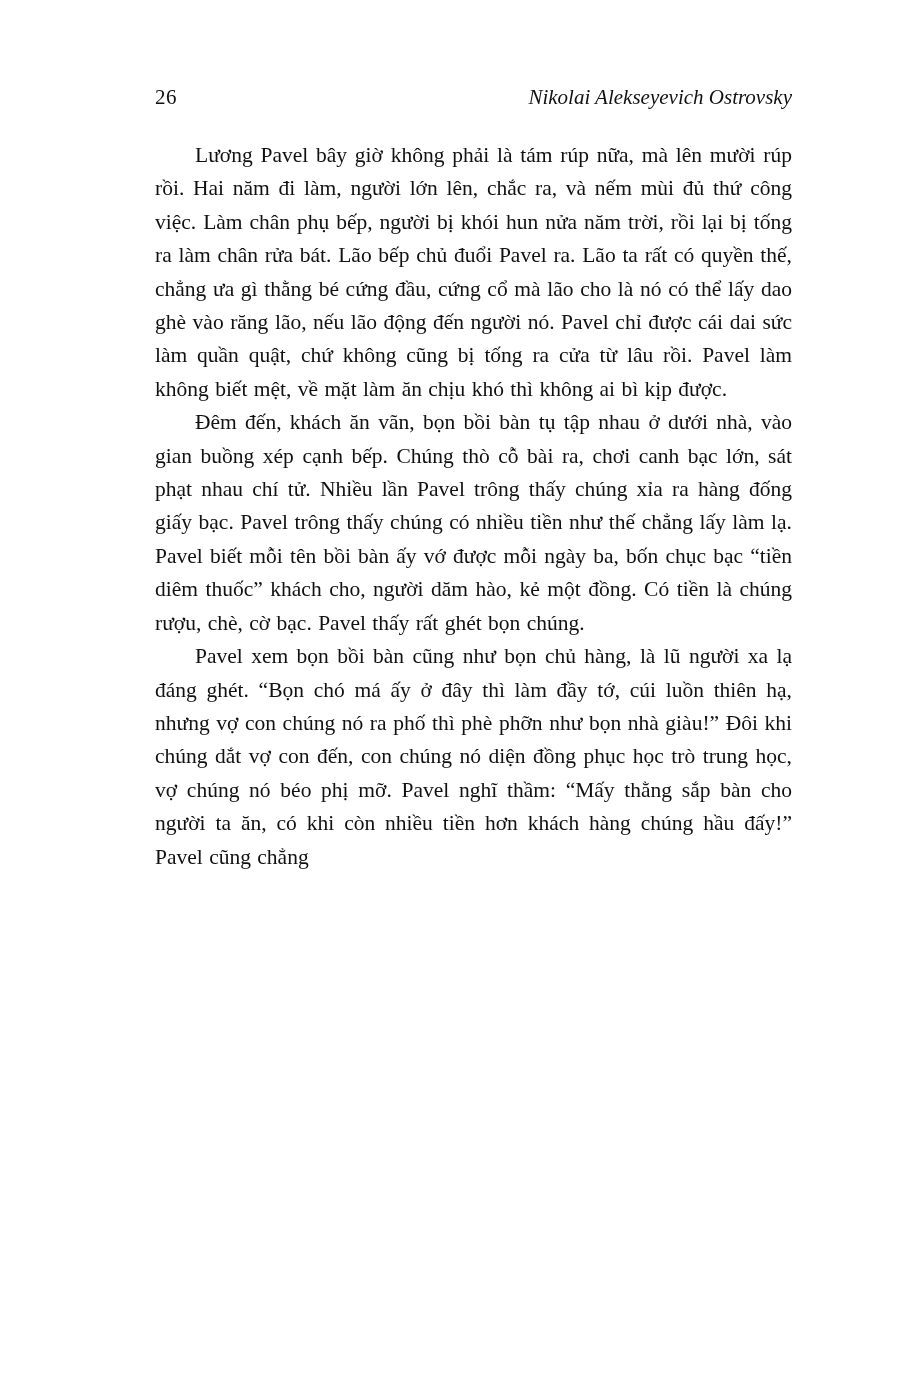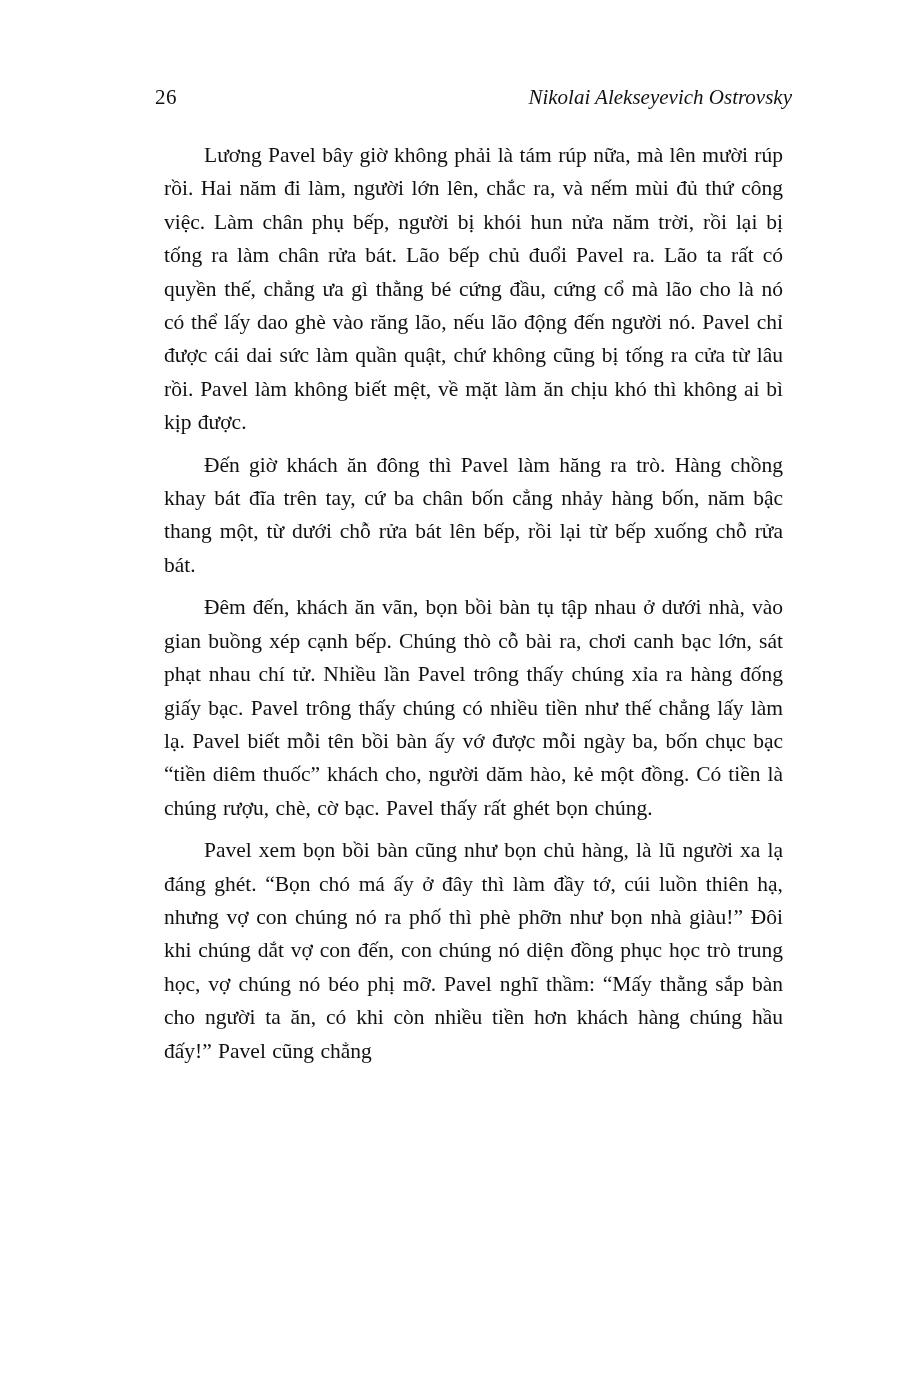--- a/index.html
+++ b/index.html
@@ -35,21 +35,21 @@
     top: 0;
     font-style: normal;
     letter-spacing: 0.5px;
   }
   .running-title {
     display: block;
     text-align: right;
     font-style: italic;
   }
   .body-text p {
-    margin: 9px;
+    margin: 0;
     padding: 0;
     font-size: 21.5px;
     line-height: 33.4px;
     text-align: justify;
     text-indent: 40px;
     word-spacing: 1px;
   }
 </style>
 </head>
 <body>
@@ -57,19 +57,18 @@
 <div class="page">
   <div class="text-column">
 
     <div class="running-head">
       <span class="page-number">26</span>
       <span class="running-title">Nikolai Alekseyevich Ostrovsky</span>
     </div>
 
     <div class="body-text">
       <p>Lương Pavel bây giờ không phải là tám rúp nữa, mà lên mười rúp rồi. Hai năm đi làm, người lớn lên, chắc ra, và nếm mùi đủ thứ công việc. Làm chân phụ bếp, người bị khói hun nửa năm trời, rồi lại bị tống ra làm chân rửa bát. Lão bếp chủ đuổi Pavel ra. Lão ta rất có quyền thế, chẳng ưa gì thằng bé cứng đầu, cứng cổ mà lão cho là nó có thể lấy dao ghè vào răng lão, nếu lão động đến người nó. Pavel chỉ được cái dai sức làm quần quật, chứ không cũng bị tống ra cửa từ lâu rồi. Pavel làm không biết mệt, về mặt làm ăn chịu khó thì không ai bì kịp được.</p>
-      <p>Đến giờ khách ăn đông thì Pavel làm hăng ra trò. Hàng chồng khay bát đĩa trên tay, cứ ba chân bốn cẳng nhảy hàng bốn, năm bậc thang một, từ dưới chỗ rửa bát lên bếp, rồi lại từ bếp xuống chỗ rửa bát.</p>
       <p>Đêm đến, khách ăn vãn, bọn bồi bàn tụ tập nhau ở dưới nhà, vào gian buồng xép cạnh bếp. Chúng thò cỗ bài ra, chơi canh bạc lớn, sát phạt nhau chí tử. Nhiều lần Pavel trông thấy chúng xỉa ra hàng đống giấy bạc. Pavel trông thấy chúng có nhiều tiền như thế chẳng lấy làm lạ. Pavel biết mỗi tên bồi bàn ấy vớ được mỗi ngày ba, bốn chục bạc “tiền diêm thuốc” khách cho, người dăm hào, kẻ một đồng. Có tiền là chúng rượu, chè, cờ bạc. Pavel thấy rất ghét bọn chúng.</p>
       <p>Pavel xem bọn bồi bàn cũng như bọn chủ hàng, là lũ người xa lạ đáng ghét. “Bọn chó má ấy ở đây thì làm đầy tớ, cúi luồn thiên hạ, nhưng vợ con chúng nó ra phố thì phè phỡn như bọn nhà giàu!” Đôi khi chúng dắt vợ con đến, con chúng nó diện đồng phục học trò trung học, vợ chúng nó béo phị mỡ. Pavel nghĩ thầm: “Mấy thằng sắp bàn cho người ta ăn, có khi còn nhiều tiền hơn khách hàng chúng hầu đấy!” Pavel cũng chẳng</p>
     </div>
 
   </div>
 </div>
 
 </body></html>

